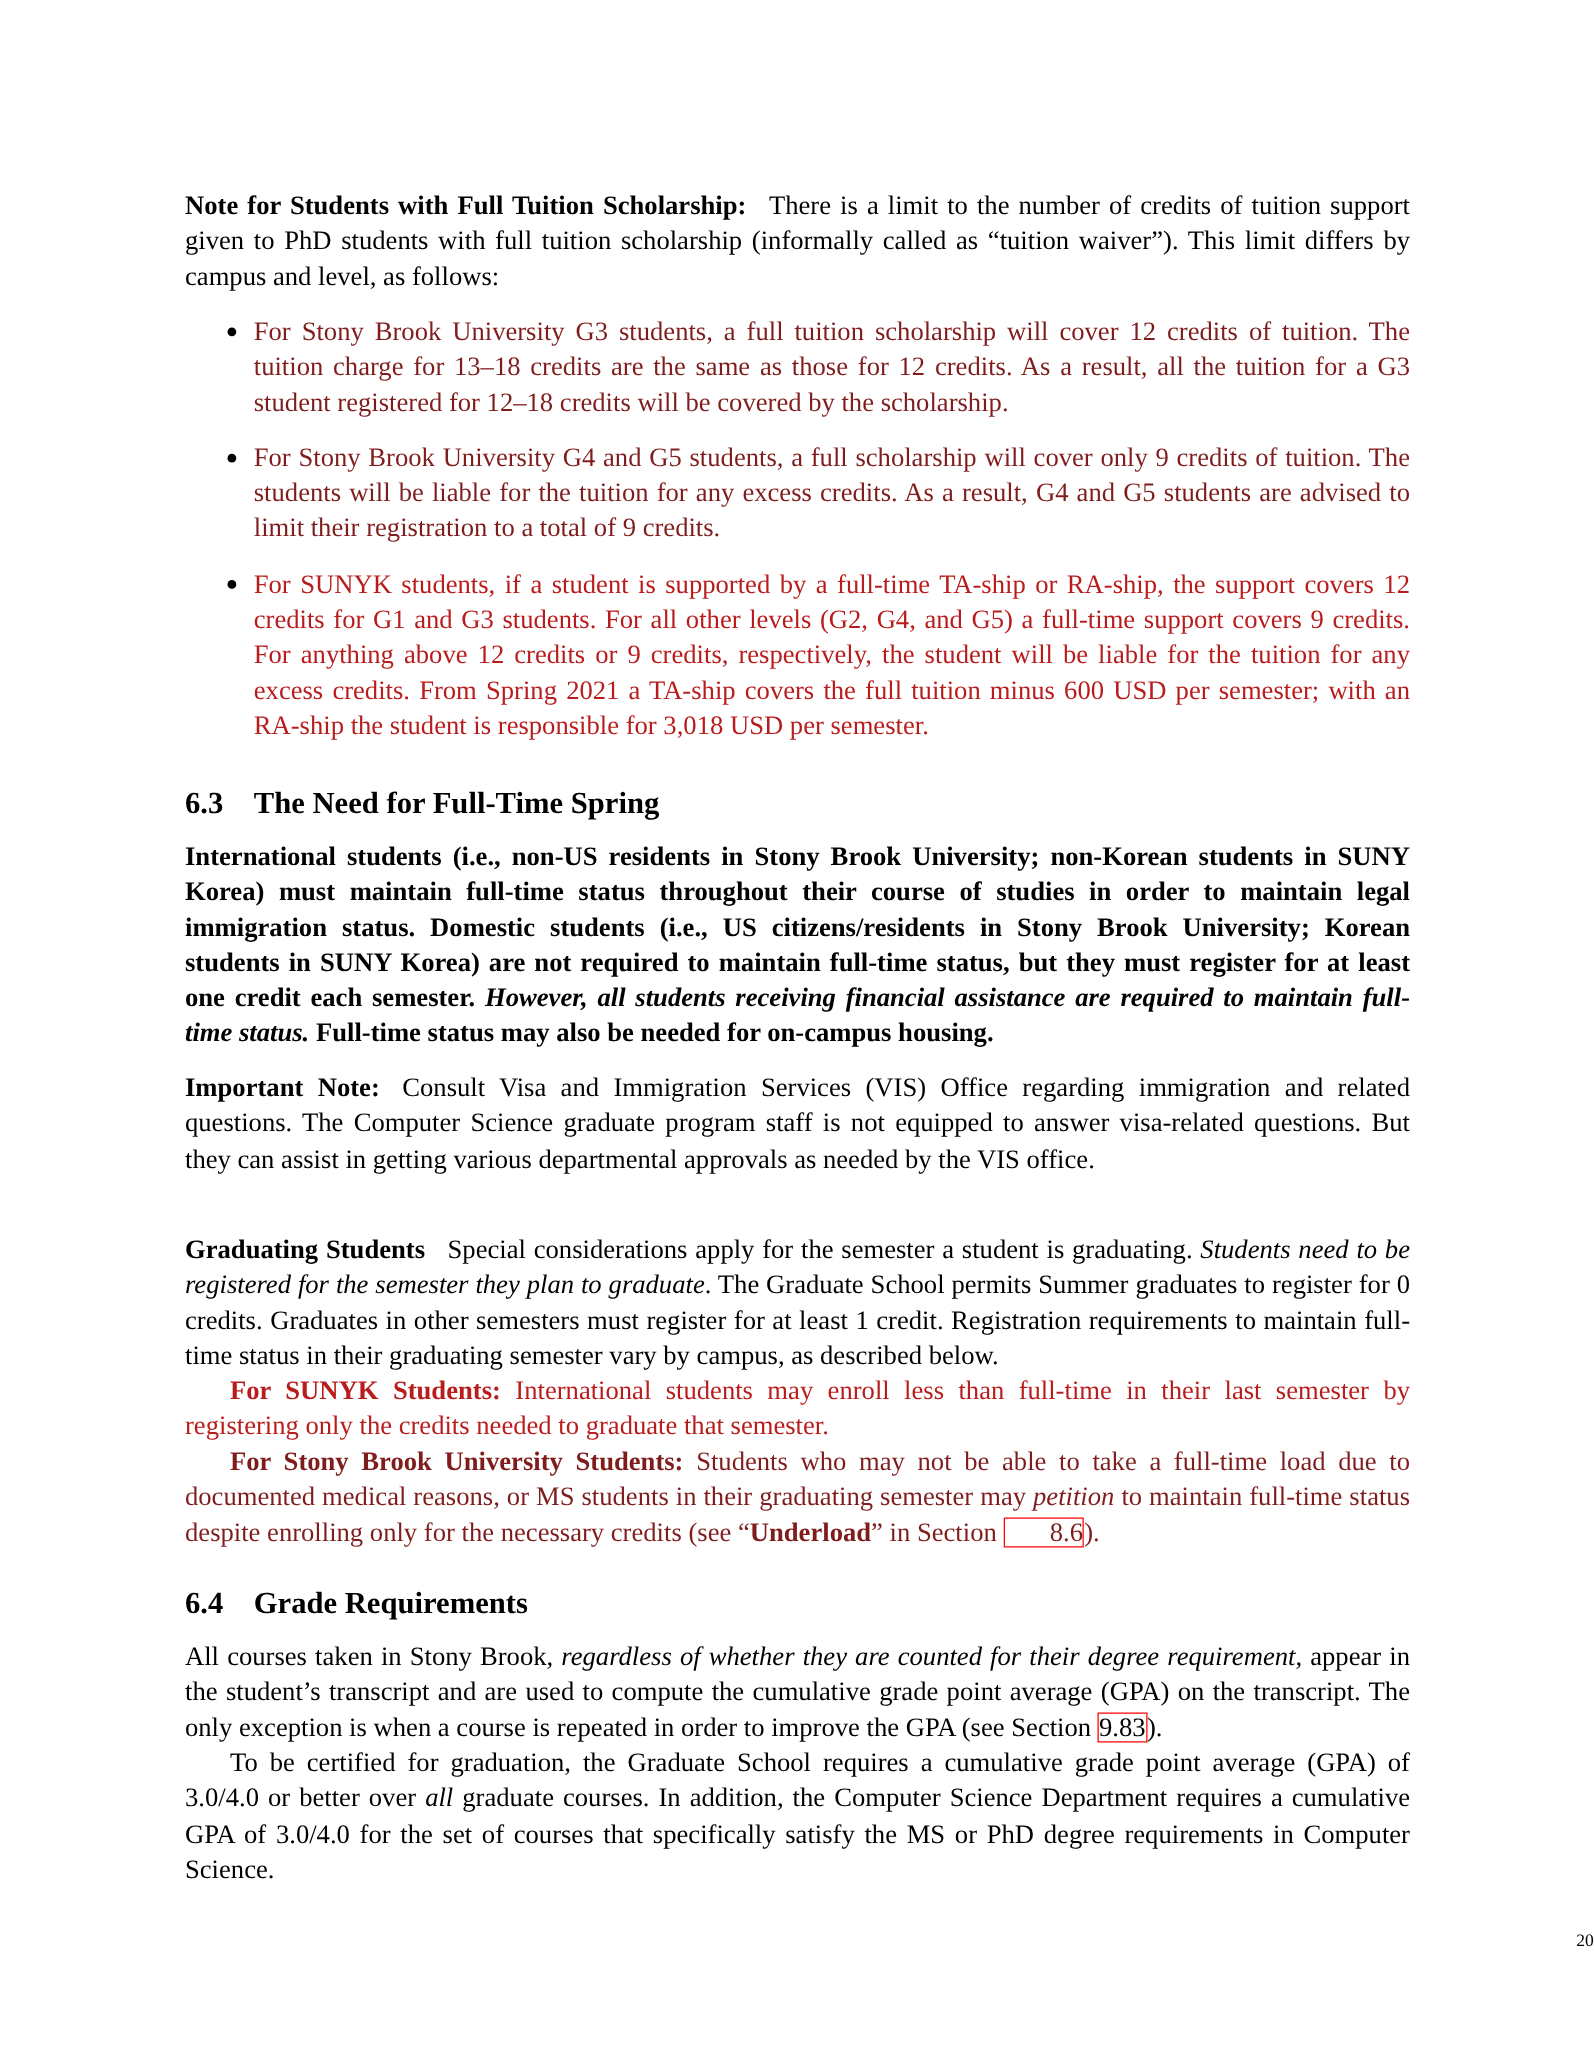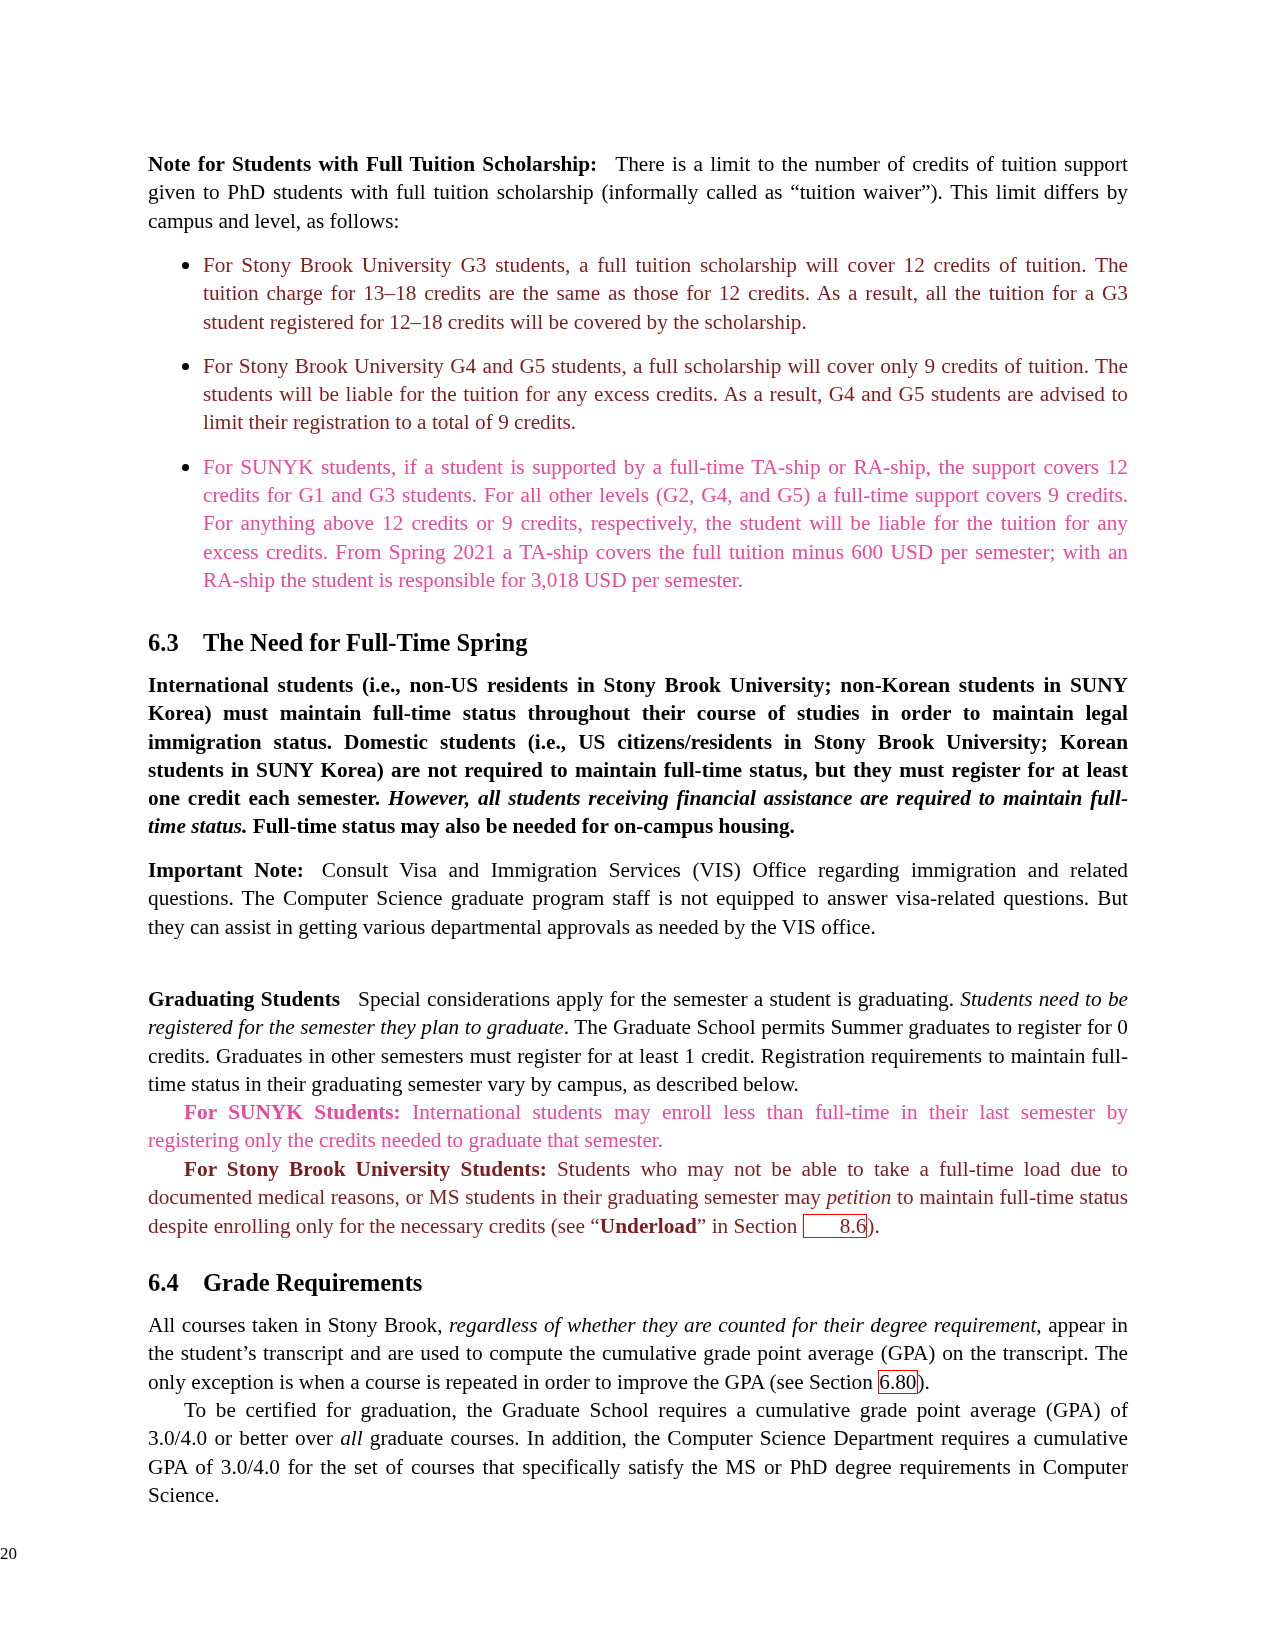--- a/index.html
+++ b/index.html
@@ -8,40 +8,40 @@
     font-family: "Liberation Serif", "DejaVu Serif", serif;
     color: #000000;
   }
   .page { position: absolute; left: 148px; top: 0; width: 980px; }
   .p {
     font-size: 21.3px; line-height: 28.3px; text-align: justify;
     margin: 0; hyphens: auto;
   }
   .abs { position: absolute; left: 0; width: 980px; }
   .red { color: #7f1d1d; }
-  .blue { color: #ec4899; }
+  .blue { color: #b91c1c; }
   b { font-weight: bold; }
   i { font-style: italic; }
   .gap { display: inline-block; width: 18px; }
   .list { position: absolute; left: 0; width: 980px; margin: 0; padding: 0; list-style: none; }
   .li { position: relative; padding-left: 55px; }
   .bullet {
     position: absolute; left: 34px; top: 11px; width: 7px; height: 7px;
     border-radius: 50%; background: #000;
   }
   .h2 { font-size: 24.5px; font-weight: bold; line-height: 30px; margin: 0; }
   .h2 .num { display: inline-block; width: 55px; }
   .indent { text-indent: 36px; }
   .ref {
     display: inline-block; border: 1.5px solid #ff0000; line-height: 22px; padding: 0 0;
     margin: -2px 0; cursor: pointer;
   }
   .pagenum {
-    position: absolute; top: 1540px; left: 0; width: 1275px; text-align: left;
-    font-size: 17px; line-height: 28px;
+    position: absolute; top: 1540px; left: 0; width: 1275px; text-align: right;
+    font-size: 14px; line-height: 28px;
   }
 </style>
 </head>
 <body>
 
 <div class="page">
 
   <p class="p abs" style="top:150px;">
     <b>Note for Students with Full Tuition Scholarship:</b><span class="gap"></span><span>There is a limit to the number of credits of tuition support given to PhD students with full tuition scholarship (informally called as “tuition waiver”). This limit differs by campus and level, as follows:</span>
   </p>
@@ -93,21 +93,21 @@
     <span class="ref">8.6</span><span>).</span>
   </p>
 
   <h2 class="h2 abs" style="top:1268px;">
     <span class="num">6.4</span><span>Grade Requirements</span>
   </h2>
 
   <p class="p abs" style="top:1311px;">
     <span>All courses taken in Stony Brook,</span>
     <i>regardless of whether they are counted for their degree requirement</i><span>, appear in the student’s transcript and are used to compute the cumulative grade point average (GPA) on the transcript. The only exception is when a course is repeated in order to improve the GPA (see Section</span>
-    <span class="ref">6.80</span><span>).</span>
+    <span class="ref">9.83</span><span>).</span>
   </p>
 
   <p class="p abs indent" style="top:1396px;">
     <span>To be certified for graduation, the Graduate School requires a cumulative grade point average (GPA) of 3.0/4.0 or better over</span>
     <i>all</i>
     <span>graduate courses. In addition, the Computer Science Department requires a cumulative GPA of 3.0/4.0 for the set of courses that specifically satisfy the MS or PhD degree requirements in Computer Science.</span>
   </p>
 </div>
 
 <div class="pagenum">20</div>

